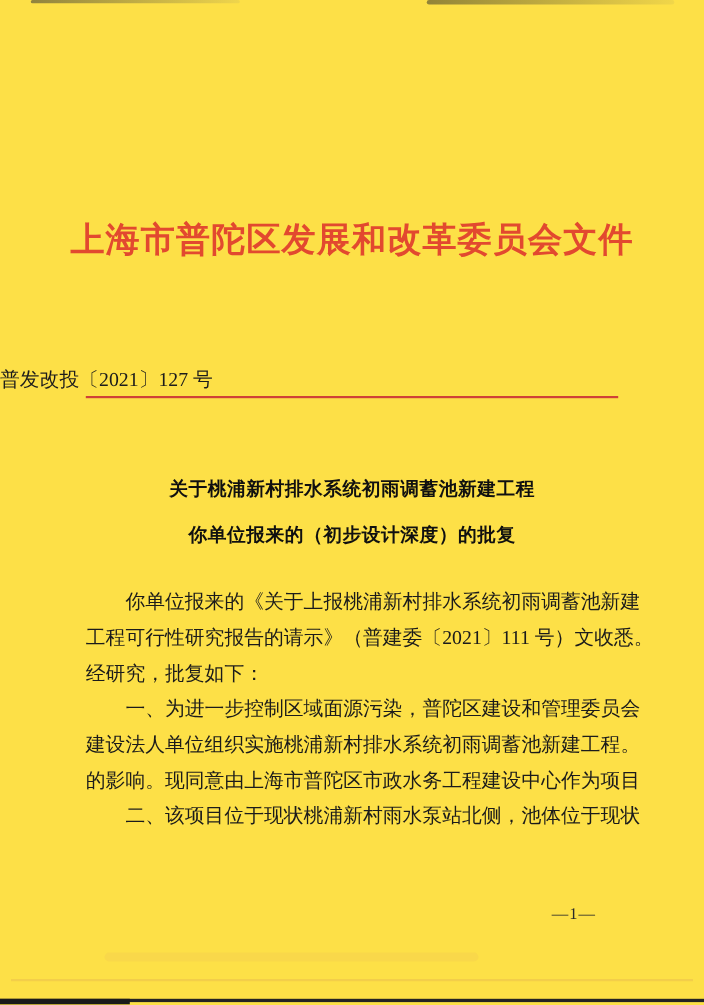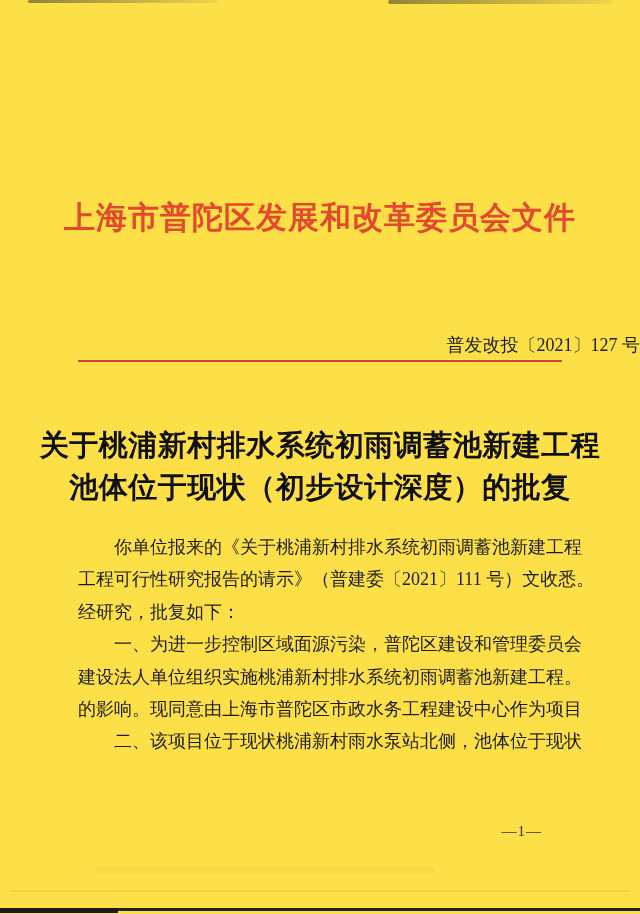--- a/index.html
+++ b/index.html
@@ -27,21 +27,21 @@
     letter-spacing: 1px;
     white-space: nowrap;
   }
 
   
   .doc-number {
     position: absolute;
     top: 333px;
     left: 0;
     width: 100%;
-    text-align: right;
+    text-align: left;
     font-size: 18px;
     color: #1c1c1c;
     white-space: nowrap;
   }
 
   
   .red-rule {
     position: absolute;
     top: 360px;
     left: 78px;
@@ -50,21 +50,21 @@
   }
 
   
   .doc-title {
     position: absolute;
     top: 424px;
     left: 0;
     width: 100%;
     text-align: center;
     font-weight: bold;
-    font-size: 29px;
+    font-size: 17px;
     color: #101010;
   }
   .doc-title .t-line {
     line-height: 42px;
     white-space: nowrap;
     letter-spacing: 0.5px;
   }
 
   
   .body-block {
@@ -130,25 +130,25 @@
   <div class="artifact artifact-top-b"></div>
 
   <div class="doc-header" style="color: rgb(226, 73, 47);">上海市普陀区发展和改革委员会文件</div>
 
   <div class="doc-number">普发改投〔2021〕127 号</div>
 
   <div class="red-rule" style="background: rgb(207, 65, 55);"></div>
 
   <div class="doc-title">
     <div class="t-line">关于桃浦新村排水系统初雨调蓄池新建工程</div>
-    <div class="t-line">池体位于现状（初步设计深度）的批复</div>
+    <div class="t-line">你单位报来的（初步设计深度）的批复</div>
   </div>
 
   <div class="body-block">
-    <div class="b-line fill indent">你单位报来的《关于桃浦新村排水系统初雨调蓄池新建工程</div>
+    <div class="b-line fill indent">你单位报来的《关于上报桃浦新村排水系统初雨调蓄池新建</div>
     <div class="b-line fill">工程可行性研究报告的请示》（普建委〔2021〕111 号）文收悉。</div>
     <div class="b-line">经研究，批复如下：</div>
     <div class="b-line fill indent">一、为进一步控制区域面源污染，普陀区建设和管理委员会</div>
     <div class="b-line fill">建设法人单位组织实施桃浦新村排水系统初雨调蓄池新建工程。</div>
     <div class="b-line fill">的影响。现同意由上海市普陀区市政水务工程建设中心作为项目</div>
     <div class="b-line fill indent">二、该项目位于现状桃浦新村雨水泵站北侧，池体位于现状</div>
   </div>
 
   <div class="page-number">—1—</div>
 

